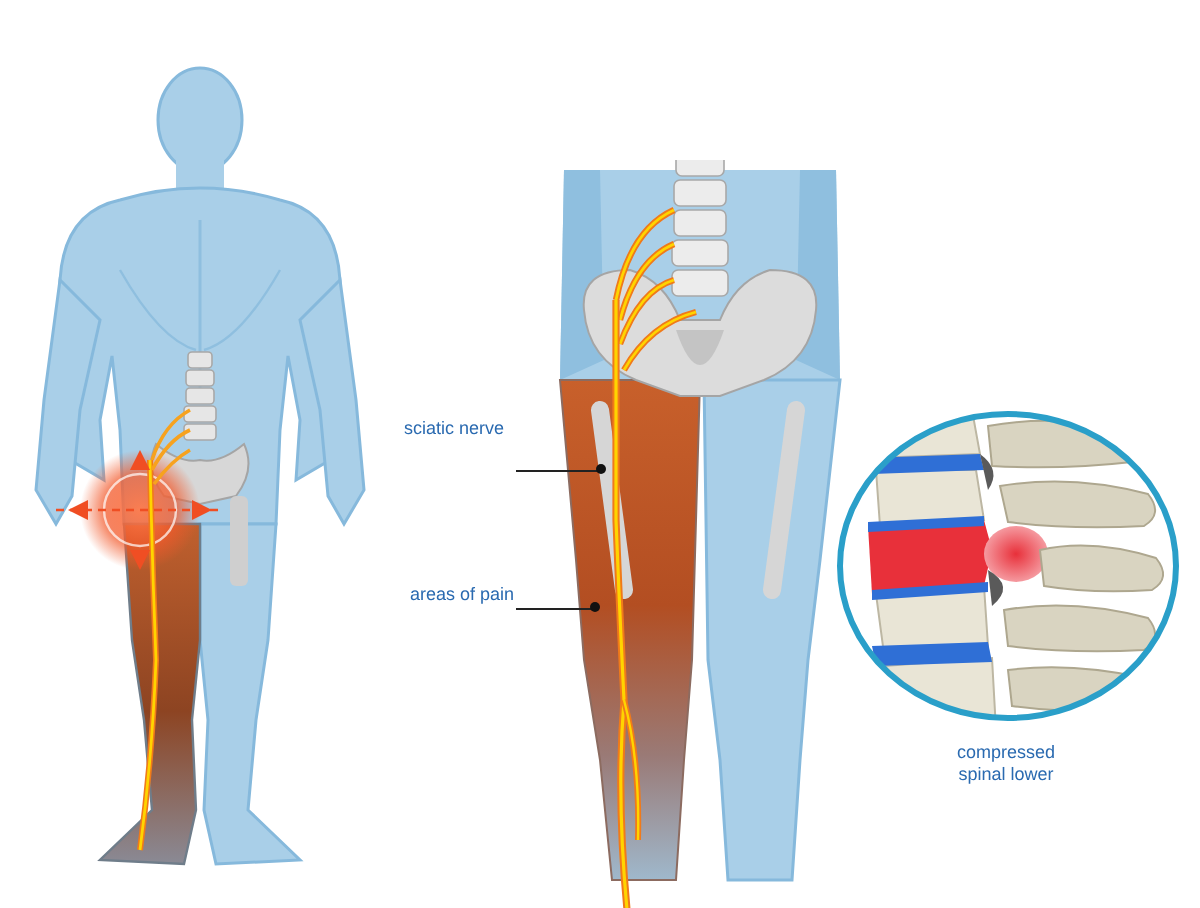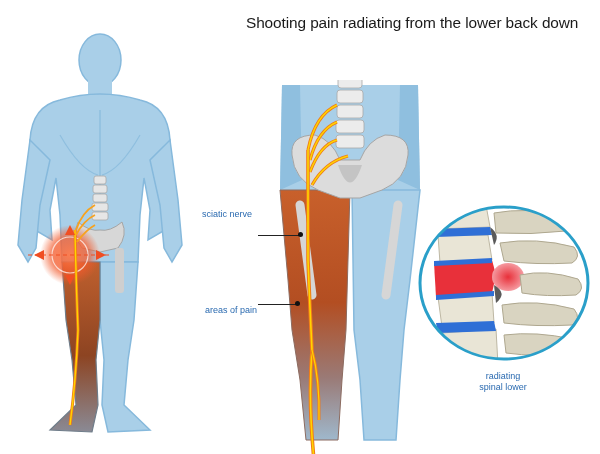--- a/index.html
+++ b/index.html
@@ -13,21 +13,20 @@
   .dot { position:absolute; width:5px; height:5px; border-radius:50%; background:#111; }
   .caption { position:absolute; left:473px; top:371px; font-size:9px; line-height:11px;
              color:#2a6ab0; text-align:center; width:60px; }
   .caption span { display:block; }
   svg { position:absolute; }
 </style>
 </head>
 <body>
 
 <div class="headline">
-  <span>Shooting pain radiating from the lower back down</span>
 </div>
 
 <svg width="220" height="454" viewBox="0 0 220 454" style="left:0;top:0;">
   <defs>
     <linearGradient id="leg1pain" x1="0" y1="0" x2="0" y2="1">
       <stop offset="0" stop-color="#c0602e"></stop>
       <stop offset="0.55" stop-color="#8d4422"></stop>
       <stop offset="1" stop-color="#8a8a95"></stop>
     </linearGradient>
     <radialGradient id="glow1" cx="0.5" cy="0.5" r="0.5">
@@ -118,21 +117,21 @@
     <path d="M38 70 L38 180 Q40 230 42 270 Q38 320 44 380" stroke="#ffd400" stroke-width="1.6"></path>
     <path d="M42 270 Q50 300 49 340" stroke="#f07a1a" stroke-width="3"></path>
     <path d="M42 270 Q50 300 49 340" stroke="#ffd400" stroke-width="1.2"></path>
   </g>
 </svg>
 
 <div class="label" style="left:202px;top:209px;">sciatic nerve</div>
 <div class="leader" style="left:258px;top:235px;width:43px;"></div>
 <div class="dot" style="left:298px;top:232px;"></div>
 
-<div class="label" style="left:205px;top:305px;">areas of pain</div>
+<div class="label" style="left:205px;top:292px;">areas of pain</div>
 <div class="leader" style="left:258px;top:304px;width:40px;"></div>
 <div class="dot" style="left:295px;top:301px;"></div>
 
 <svg width="176" height="160" viewBox="0 0 176 160" style="left:416px;top:205px;">
   <defs>
     <clipPath id="insetclip">
         <ellipse cx="88" cy="78" rx="84" ry="76"></ellipse>
       </clipPath>
     <radialGradient id="bulge" cx="0.5" cy="0.5" r="0.5">
       <stop offset="0" stop-color="#e8303a"></stop>
@@ -165,15 +164,15 @@
       <path d="M84 38 Q120 32 158 42 Q166 52 156 58 Q120 60 88 56 Z"></path>
       <path d="M104 70 Q130 64 162 74 Q170 84 160 90 Q130 92 106 88 Z"></path>
       <path d="M86 100 Q120 94 158 104 Q166 114 156 120 Q120 122 88 118 Z"></path>
       <path d="M88 130 Q120 126 156 134 Q164 144 154 150 Q120 152 90 148 Z"></path>
     </g>
   </g>
   <ellipse cx="88" cy="78" rx="84" ry="76" fill="none" stroke="#2a9fc9" stroke-width="3"></ellipse>
 </svg>
 
 <div class="caption">
-  <span>radiating</span>
+  <span>compressed</span>
   <span>spinal lower</span>
 </div>
 
 </body></html>

